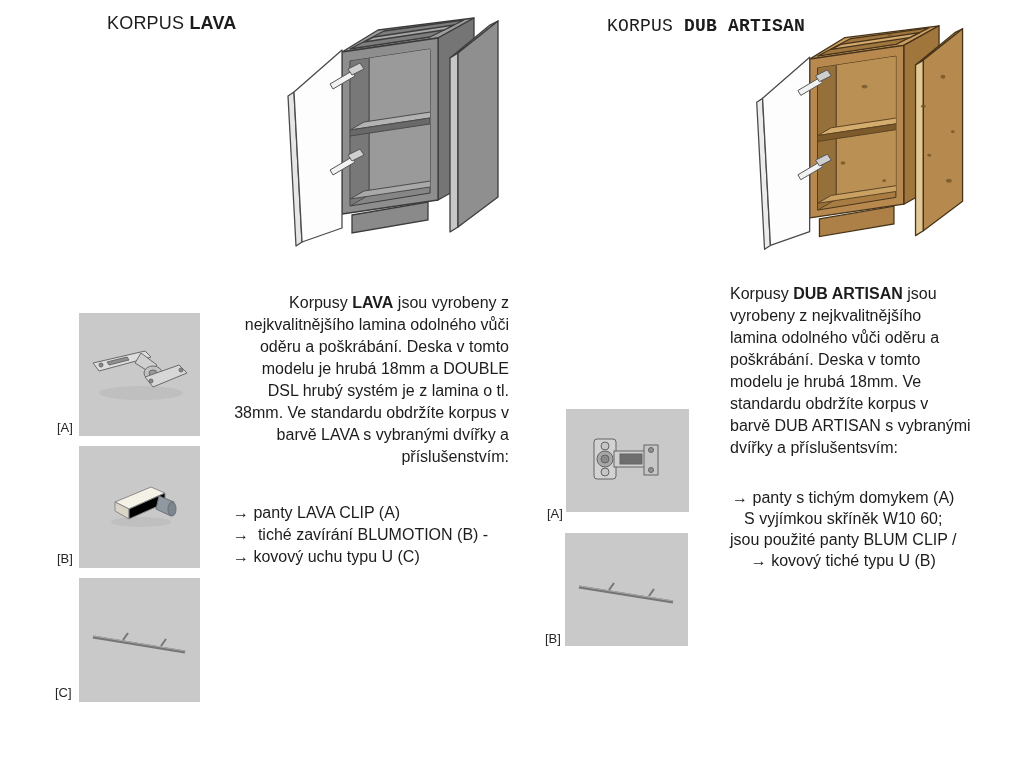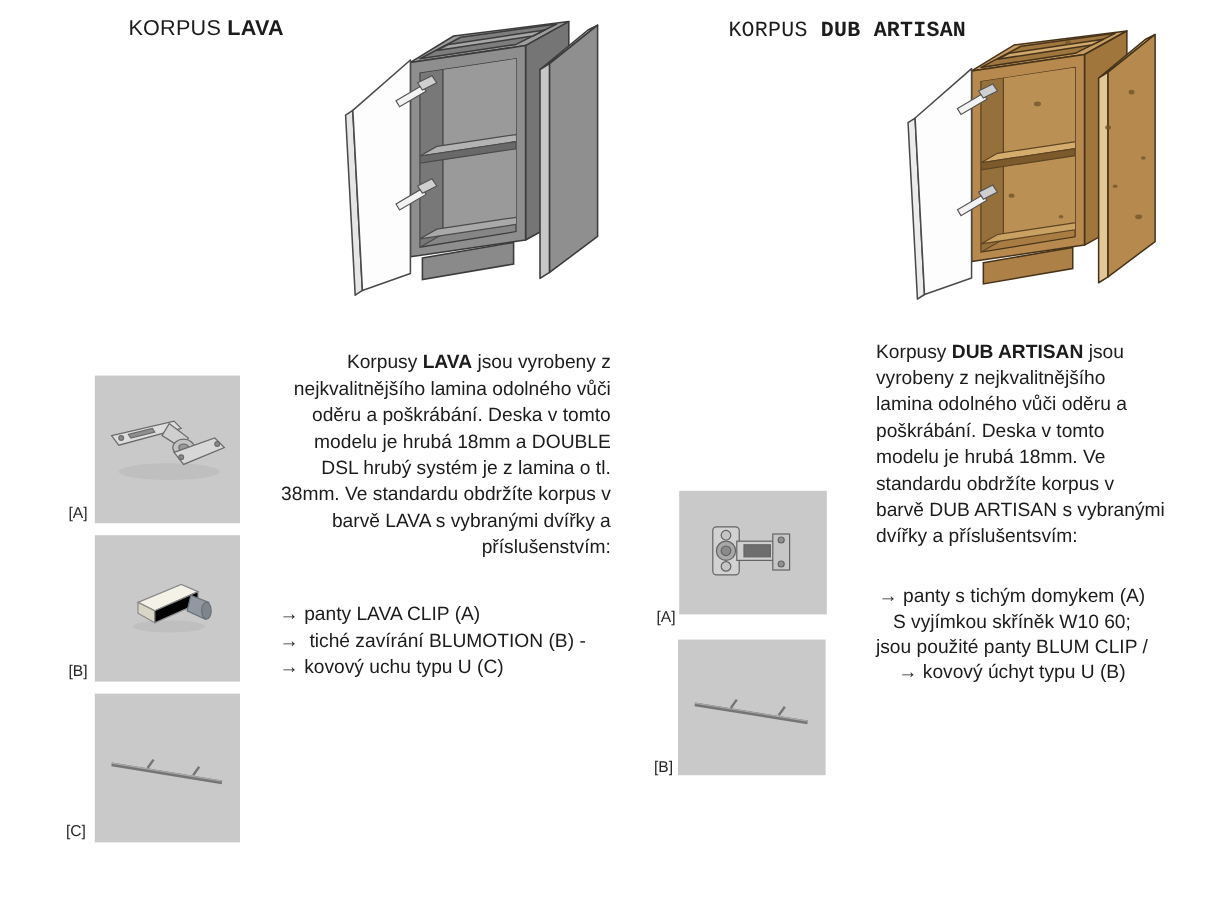--- a/index.html
+++ b/index.html
@@ -178,21 +178,21 @@
 </svg>
 
 <div class="abs para" style="left:730px;top:283px;width:242px;">
   <span>Korpusy </span><span class="bold">DUB ARTISAN</span><span> jsou vyrobeny z nejkvalitnějšího lamina odolného vůči oděru a poškrábání. Deska v tomto modelu je hrubá 18mm. Ve standardu obdržíte korpus v barvě DUB ARTISAN s vybranými dvířky a příslušentsvím:</span>
 </div>
 
 <div class="abs bullets tight" style="left:730px;top:487px;">
   <div>→ panty s tichým domykem (A)</div>
   <div>S vyjímkou skříněk W10 60;</div>
   <div>jsou použité panty BLUM CLIP /</div>
-  <div>→ kovový úchyt typu U (B)</div>
+  <div>→ kovový tiché typu U (B)</div>
 </div>
 
 <div class="photo-box" style="left:566px;top:409px;width:123px;height:103px;">
   <svg viewBox="0 0 123 103">
     <g stroke="#646464" stroke-width="1">
       <rect x="28" y="30" width="22" height="40" rx="3" fill="#d2d2d2"></rect>
       <circle cx="39" cy="37" r="4" fill="#c5c5c5"></circle>
       <circle cx="39" cy="63" r="4" fill="#c5c5c5"></circle>
       <circle cx="39" cy="50" r="8" fill="#a8a8a8"></circle>
       <circle cx="39" cy="50" r="4" fill="#8a8a8a"></circle>

